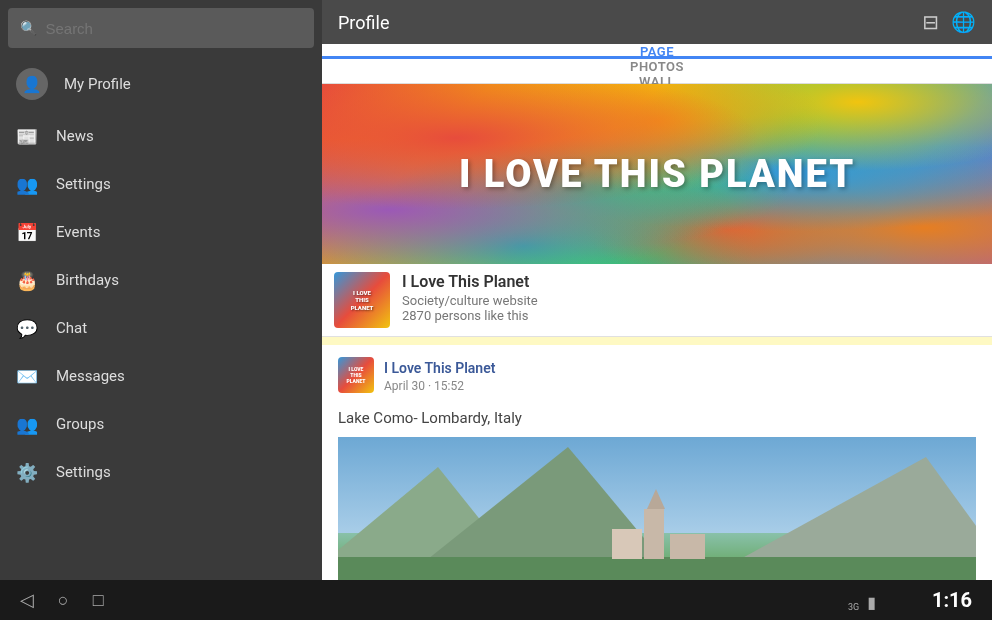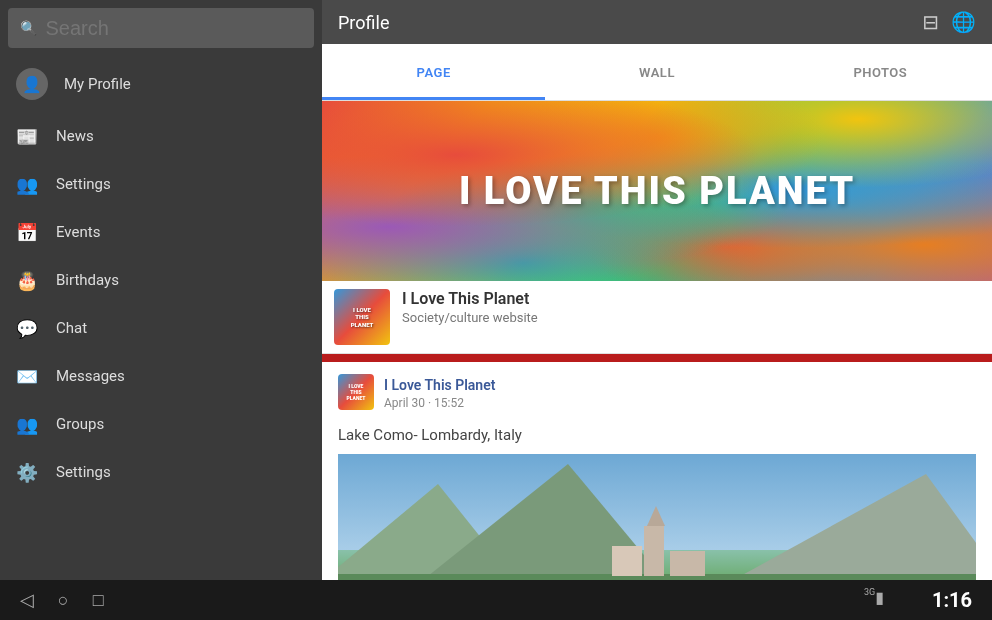--- a/index.html
+++ b/index.html
@@ -23,21 +23,21 @@
       display: flex;
       align-items: center;
       gap: 8px;
       height: 40px;
     }
     #search-bar input {
       background: transparent;
       border: none;
       outline: none;
       color: #f9a8d4;
-      font-size: 20px;
+      font-size: 15px;
       width: 100%;
     }
     #search-bar .search-icon-wrap {
       color: #aaa;
       font-size: 14px;
     }
 
     .sidebar-item {
       display: flex;
       align-items: center;
@@ -78,21 +78,22 @@
       background: #1a1a1a;
       display: flex;
       align-items: center;
       justify-content: space-between;
       padding: 0 20px;
     }
     .bottom-nav-left { display: flex; gap: 24px; }
     .bottom-nav-icon { color: #aaa; font-size: 18px; cursor: pointer; }
     .bottom-nav-right {
       display: flex;
-      align-items: flex-start;
+      align-items: flex-end;
+      gap: 8px;
       color: #eee;
     }
     .clock { font-size: 20px; font-weight: bold; color: #fff; margin-left: 48px; }
     .network-badge {
       font-size: 9px;
       color: #aaa;
       line-height: 1;
     }
     .battery-icon { font-size: 16px; color: #aaa; }
 
@@ -128,23 +129,24 @@
     #main-header .header-icon {
       color: #ccc;
       font-size: 20px;
       cursor: pointer;
     }
 
     
     #tabs {
       background: #fff;
       display: flex;
-      height: 57px;
+      height: 40px;
       flex-shrink: 0;
       border-bottom: 1px solid #ddd;
+      flex-direction: column;
     }
     .tab {
       flex: 1;
       display: flex;
       align-items: center;
       justify-content: center;
       font-size: 13px;
       font-weight: 600;
       color: #888;
       cursor: pointer;
@@ -160,21 +162,21 @@
       bottom: 0;
       left: 0; right: 0;
       height: 3px;
       background: #4285f4;
     }
 
     
     #page-content {
       flex: 1;
       overflow-y: auto;
-      background: #b91c1c;
+      background: #fef9c3;
     }
 
     
     #cover-photo {
       width: 100%;
       height: 180px;
       background: linear-gradient(135deg, #e74c3c 0%, #e67e22 10%, #f1c40f 20%, #2ecc71 30%, #3498db 50%, #9b59b6 60%, #e74c3c 70%, #f39c12 80%, #1abc9c 90%, #2980b9 100%);
       position: relative;
       overflow: hidden;
     }
@@ -408,22 +410,22 @@
   <div id="main-header">
     <span class="title">Profile</span>
     <div class="header-icons">
       <span class="header-icon">⊟</span>
       <span class="header-icon">🌐</span>
     </div>
   </div>
 
   <div id="tabs">
     <div class="tab active">PAGE</div>
+    <div class="tab">PHOTOS</div>
     <div class="tab">WALL</div>
-    <div class="tab">PHOTOS</div>
   </div>
 
   <div id="page-content">
 
     <div id="cover-photo">
       <div style="position:absolute;top:0;left:0;right:0;bottom:0;background:
         radial-gradient(ellipse at 20% 30%, #e74c3c 0%, transparent 40%),
         radial-gradient(ellipse at 50% 20%, #f39c12 0%, transparent 35%),
         radial-gradient(ellipse at 80% 10%, #f1c40f 0%, transparent 30%),
         radial-gradient(ellipse at 10% 70%, #9b59b6 0%, transparent 40%),
@@ -437,20 +439,21 @@
       <div id="cover-text">I LOVE THIS PLANET</div>
     </div>
 
     <div id="page-info-section">
       <div id="page-thumbnail">
         <div style="font-size:6px;text-align:center;color:white;font-weight:900;text-shadow:1px 1px 2px rgba(0,0,0,0.5);padding:2px;">I LOVE<br>THIS<br>PLANET</div>
       </div>
       <div id="page-details">
         <div id="page-name">I Love This Planet</div>
         <div id="page-type">Society/culture website</div>
+        <div id="page-likes">2870 persons like this</div>
       </div>
     </div>
 
     <div id="post-section">
       <div class="post-header">
         <div class="post-thumb">
           <div style="font-size:5px;text-align:center;font-weight:900;">I LOVE<br>THIS<br>PLANET</div>
         </div>
         <div class="post-meta">
           <a id="post-author-link">I Love This Planet</a>

